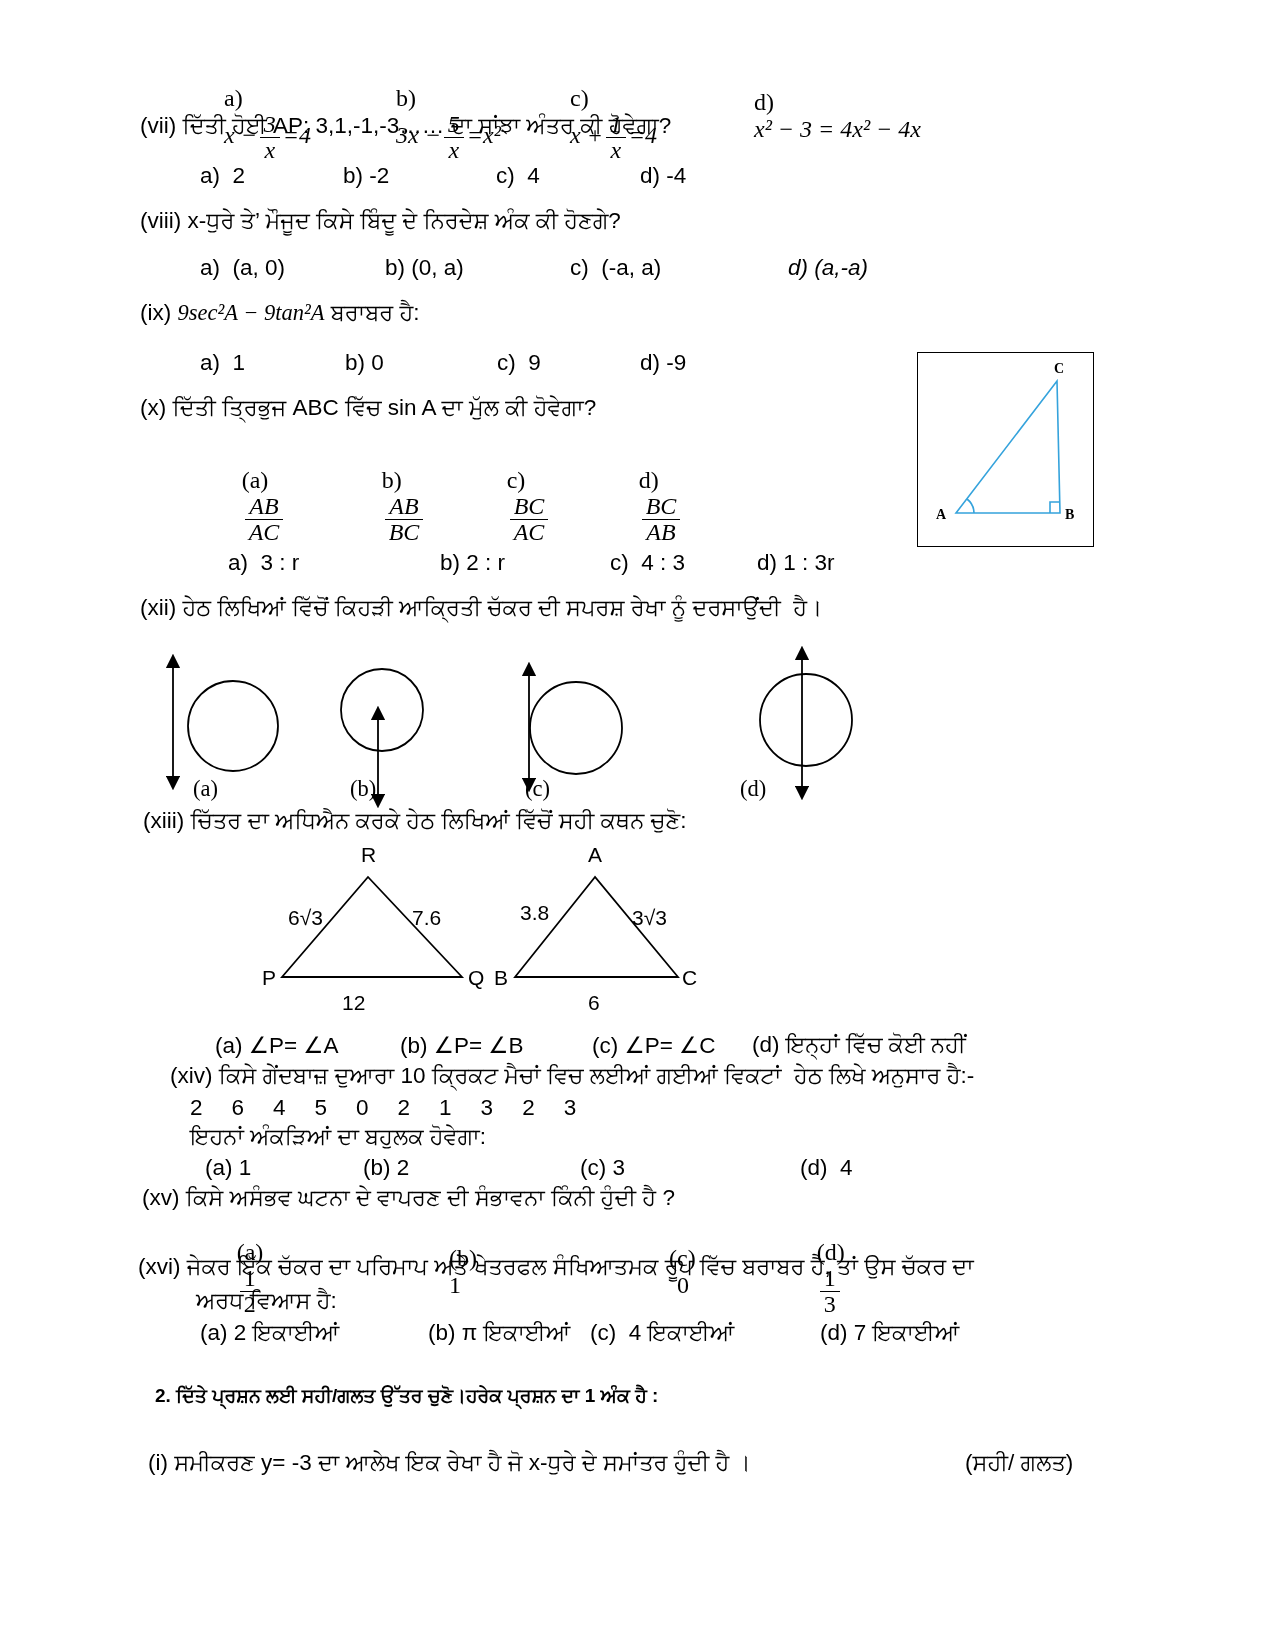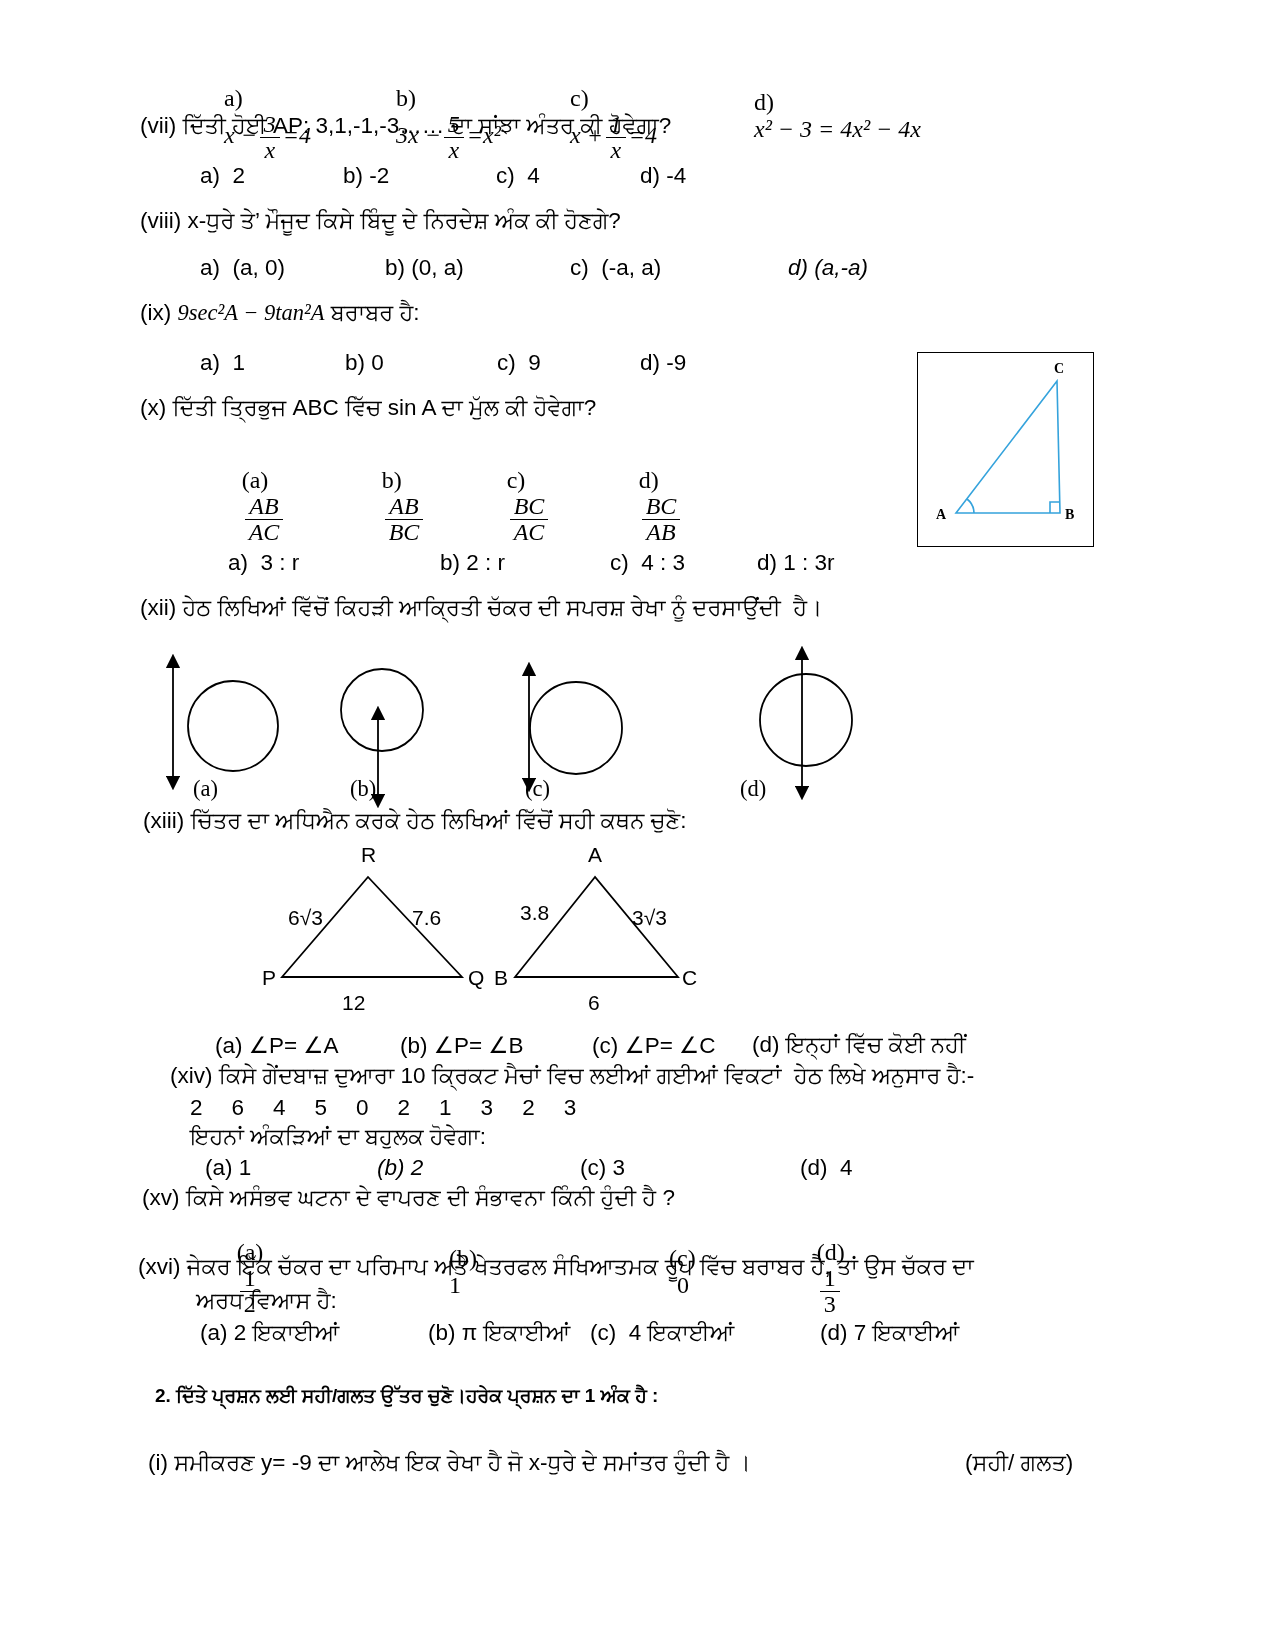--- a/index.html
+++ b/index.html
@@ -171,21 +171,21 @@
     <span>5</span>
     <span>0</span>
     <span>2</span>
     <span>1</span>
     <span>3</span>
     <span>2</span>
     <span>3</span>
   </div>
   <div class="abs q" style="left:190px;top:1124px;">ਇਹਨਾਂ ਅੰਕੜਿਆਂ ਦਾ ਬਹੁਲਕ ਹੋਵੇਗਾ:</div>
   <div class="abs opt" style="left:205px;top:1155px;">(a) 1</div>
-  <div class="abs opt" style="left:377px;top:1155px;font-style:italic;">(b) 2</div>
+  <div class="abs opt" style="left:363px;top:1155px;">(b) 2</div>
   <div class="abs opt" style="left:580px;top:1155px;">(c) 3</div>
   <div class="abs opt" style="left:800px;top:1155px;">(d)  4</div>
 
   <div class="abs q" style="left:142px;top:1185px;">(xv) ਕਿਸੇ ਅਸੰਭਵ ਘਟਨਾ ਦੇ ਵਾਪਰਣ ਦੀ ਸੰਭਾਵਨਾ ਕਿੰਨੀ ਹੁੰਦੀ ਹੈ ?</div>
   <div class="abs eq" style="left:210px;top:1210px;">
     <span class="mathup">(a)</span>
     <span class="frac mathup"><span class="fnum">1</span><span class="fden">2</span></span>
   </div>
   <div class="abs eq mathup" style="left:425px;top:1218px;">
     <span>(b)</span>
@@ -201,16 +201,16 @@
   </div>
 
   <div class="abs q" style="left:138px;top:1254px;">(xvi) ਜੇਕਰ ਇੱਕ ਚੱਕਰ ਦਾ ਪਰਿਮਾਪ ਅਤੇ ਖੇਤਰਫਲ ਸੰਖਿਆਤਮਕ ਰੂਪ ਵਿੱਚ ਬਰਾਬਰ ਹੈ, ਤਾਂ ਉਸ ਚੱਕਰ ਦਾ</div>
   <div class="abs q" style="left:196px;top:1288px;">ਅਰਧ ਵਿਆਸ ਹੈ:</div>
   <div class="abs opt" style="left:200px;top:1320px;">(a) 2 ਇਕਾਈਆਂ</div>
   <div class="abs opt" style="left:428px;top:1320px;">(b) π ਇਕਾਈਆਂ</div>
   <div class="abs opt" style="left:590px;top:1320px;">(c)  4 ਇਕਾਈਆਂ</div>
   <div class="abs opt" style="left:820px;top:1320px;">(d) 7 ਇਕਾਈਆਂ</div>
 
   <div class="abs sec-heading" style="left:155px;top:1385px;">2. ਦਿੱਤੇ ਪ੍ਰਸ਼ਨ ਲਈ ਸਹੀ/ਗਲਤ ਉੱਤਰ ਚੁਣੋ।ਹਰੇਕ ਪ੍ਰਸ਼ਨ ਦਾ 1 ਅੰਕ ਹੈ :</div>
-  <div class="abs q" style="left:148px;top:1450px;">(i) ਸਮੀਕਰਣ y= -9 ਦਾ ਆਲੇਖ ਇਕ ਰੇਖਾ ਹੈ ਜੋ x-ਧੁਰੇ ਦੇ ਸਮਾਂਤਰ ਹੁੰਦੀ ਹੈ ।</div>
+  <div class="abs q" style="left:148px;top:1450px;">(i) ਸਮੀਕਰਣ y= -3 ਦਾ ਆਲੇਖ ਇਕ ਰੇਖਾ ਹੈ ਜੋ x-ਧੁਰੇ ਦੇ ਸਮਾਂਤਰ ਹੁੰਦੀ ਹੈ ।</div>
   <div class="abs q" style="left:965px;top:1450px;">(ਸਹੀ/ ਗਲਤ)</div>
 
 </div>
 
 </body></html>

